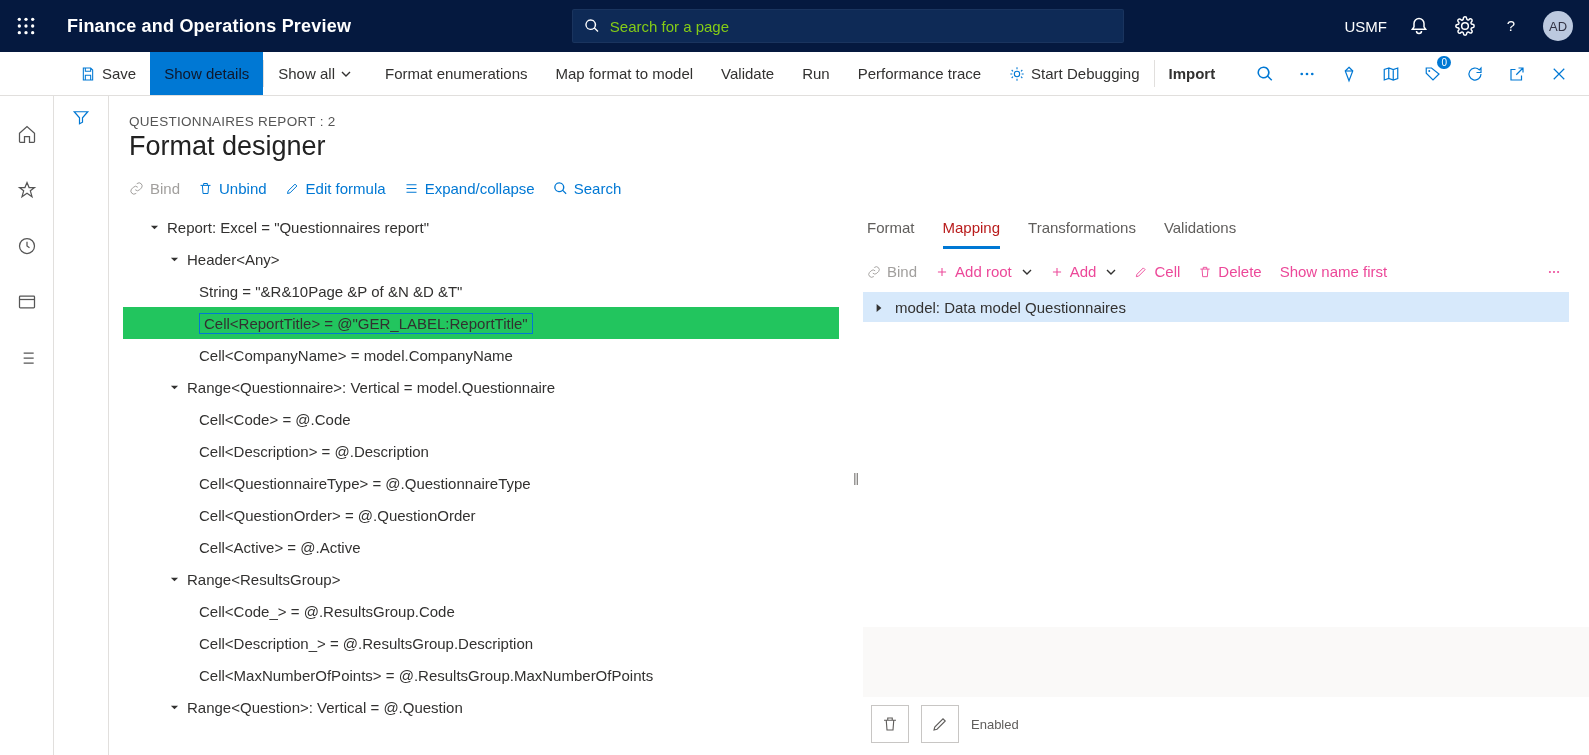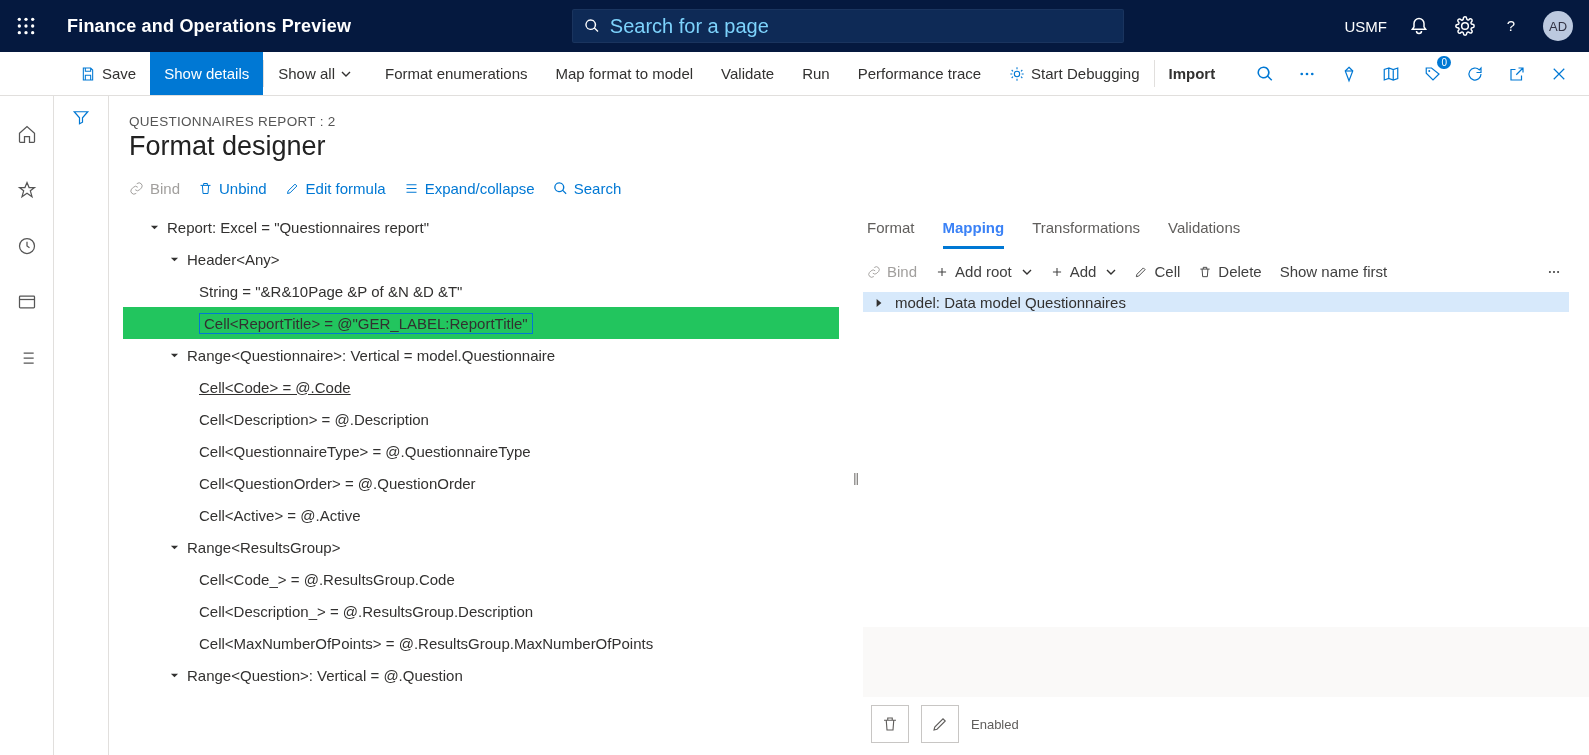--- a/index.html
+++ b/index.html
@@ -5,31 +5,31 @@
   * { box-sizing: border-box; margin: 0; padding: 0; font-family: "Segoe UI", Arial, sans-serif; }
   html, body { width: 1589px; height: 755px; overflow: hidden; background: #fff; color: #323130; }
 
   
   .topbar { height: 52px; background: #05193f; display: flex; align-items: center; color: #fff; }
   .waffle { width: 52px; height: 52px; display: flex; align-items: center; justify-content: center; cursor: pointer;}
   .waffle svg { width: 20px; height: 20px; }
   .app-title { font-size: 18px; font-weight: 600; padding-left: 15px; letter-spacing: 0.2px; }
   .searchbox { margin-left: auto; margin-right: auto; width: 552px; height: 34px; background: #0e2a56; border-radius: 2px; display: flex; align-items: center; padding: 0 12px; box-shadow: inset 0 0 0 1px rgba(255,255,255,0.05);}
   .searchbox svg { width: 16px; height: 16px; margin-right: 10px; fill: #fff;}
-  .searchbox-text { color: #7dd3fc; font-size: 20px; }
+  .searchbox-text { color: #84cc16; font-size: 15px; }
   .top-right { display: flex; align-items: center; gap: 18px; padding-right: 16px; }
   .top-right .iconbtn { width: 28px; height: 28px; display: flex; align-items: center; justify-content: center; cursor: pointer;}
   .top-right .iconbtn svg { fill: #fff; width: 20px; height: 20px; }
   .company-label { font-size: 15px; color: #fff; }
   .avatar { width: 30px; height: 30px; border-radius: 50%; background: #bcc9df; color: #334; font-size: 13px; display: flex; align-items: center; justify-content: center; font-weight: 500; }
 
   
   .cmdbar { height: 44px; border-bottom: 1px solid #e1dfdd; display: flex; align-items: stretch; background: #fff; padding-left: 54px; }
   .cmdbar .btn { display: flex; align-items: center; padding: 0 14px; font-size: 15px; color: #323130; cursor: pointer; border-right: 0; }
-  .cmdbar .btn.blue { background: #0078d4; color: #ffffff; }
+  .cmdbar .btn.blue { background: #0078d4; color: #0f172a; }
   .cmdbar .btn svg { width: 16px; height: 16px; margin-right: 6px; fill: #0078d4; }
   .cmdbar .sep { width: 1px; background: #e1dfdd; margin: 8px 0; }
   .cmdbar .btn .chev { margin-left: 6px; width: 10px; height: 10px; }
   .cmdbar .spacer { flex: 1; }
   .cmdbar .righticons { display: flex; align-items: center; gap: 10px; padding-right: 14px; }
   .cmdbar .righticons .ibtn { width: 32px; height: 32px; display: flex; align-items: center; justify-content: center; cursor: pointer; position: relative;}
   .cmdbar .righticons .ibtn svg { width: 18px; height: 18px; fill: #0078d4; }
   .badge { position: absolute; top: -2px; right: -2px; background: #0078d4; color: #fff; font-size: 10px; border-radius: 8px; padding: 0 4px; line-height: 13px;}
 
   
@@ -62,26 +62,26 @@
   .treerow.selected { background: #22c55e; }
   .treerow.selected .node-text { border: 1px solid #0078d4; padding: 1px 4px; background:#fff0;}
   .node-text { white-space: nowrap; }
 
   .splitter { width: 14px; display: flex; align-items: center; justify-content: center; cursor: col-resize; color:#8a8886;}
 
   
   .rightpanel { flex: 1; display: flex; flex-direction: column; padding: 0 0 0 0;}
   .tabs { display: flex; gap: 28px; padding: 8px 0 0 4px; border-bottom: 0;}
   .tabs .tab { font-size: 15px; padding: 6px 0 10px 0; cursor: pointer; color: #605e5c;}
-  .tabs .tab.active { color: #3b82f6; font-weight: 700; border-bottom: 3px solid #0078d4;}
+  .tabs .tab.active { color: #b91c1c; font-weight: 400; border-bottom: 3px solid #0078d4;}
   .rtoolbar { display: flex; gap: 18px; align-items: center; padding: 14px 4px 12px 4px;}
-  .rtoolbar .tbtn { display: flex; align-items: center; gap: 6px; font-size: 15px; color: #404040; cursor: pointer;}
+  .rtoolbar .tbtn { display: flex; align-items: center; gap: 6px; font-size: 15px; color: #ec4899; cursor: pointer;}
   .rtoolbar .tbtn.disabled { color: #a19f9d;}
   .rtoolbar .tbtn svg { width: 14px; height: 14px; fill: currentColor;}
-  .modelrow { background: #d7e9fb; height: 20px; display: flex; align-items: center; font-size: 15px; margin-right: 20px; padding-left: 12px; cursor: pointer;}
+  .modelrow { background: #d7e9fb; height: 30px; display: flex; align-items: center; font-size: 15px; margin-right: 20px; padding-left: 12px; cursor: pointer;}
   .modelrow .exp { margin-right: 12px;}
   .modelrow .exp svg { width: 8px; height: 10px; fill: #323130;}
 
   .bottombar { margin-top: auto; height: 128px; border-top: 0; }
   .bottombar .strip { height: 70px; background: #faf9f8;}
   .bottombar .controls { display: flex; align-items: center; gap: 12px; padding: 8px 8px;}
   .bottombar .sqbtn { width: 38px; height: 38px; border: 1px solid #c8c6c4; display: flex; align-items: center; justify-content: center; cursor: pointer; background:#fff;}
   .bottombar .sqbtn svg { width: 18px; height: 18px; stroke: #605e5c; fill: none; stroke-width: 1.5;}
   .bottombar .enabled-label { font-size: 13px; color: #605e5c;}
 </style>
@@ -324,29 +324,33 @@
             <span class="node-text">Header&lt;Any&gt;</span>
           </div>
           <div class="treerow" style="padding-left: 56px;">
             <span class="exp"></span>
             <span class="node-text">String  =  "&amp;R&amp;10Page &amp;P of &amp;N &amp;D &amp;T"</span>
           </div>
           <div class="treerow selected" style="padding-left: 56px;">
             <span class="exp"></span>
             <span class="node-text">Cell&lt;ReportTitle&gt;  =  @"GER_LABEL:ReportTitle"</span>
           </div>
+          <div class="treerow" style="padding-left: 56px;">
+            <span class="exp"></span>
+            <span class="node-text">Cell&lt;CompanyName&gt;  =  model.CompanyName</span>
+          </div>
           <div class="treerow" style="padding-left: 44px;">
             <span class="exp">
               <svg viewBox="0 0 10 10">
                 <path d="M1 3l4 4 4-4z"></path>
               </svg>
             </span>
             <span class="node-text">Range&lt;Questionnaire&gt;: Vertical  =  model.Questionnaire</span>
           </div>
-          <div class="treerow" style="padding-left: 56px; text-decoration: underline;">
+          <div class="treerow" style="padding-left: 56px;">
             <span class="exp"></span>
             <span class="node-text">Cell&lt;Code&gt;  =  @.Code</span>
           </div>
           <div class="treerow" style="padding-left: 56px;">
             <span class="exp"></span>
             <span class="node-text">Cell&lt;Description&gt;  =  @.Description</span>
           </div>
           <div class="treerow" style="padding-left: 56px;">
             <span class="exp"></span>
             <span class="node-text">Cell&lt;QuestionnaireType&gt;  =  @.QuestionnaireType</span>

